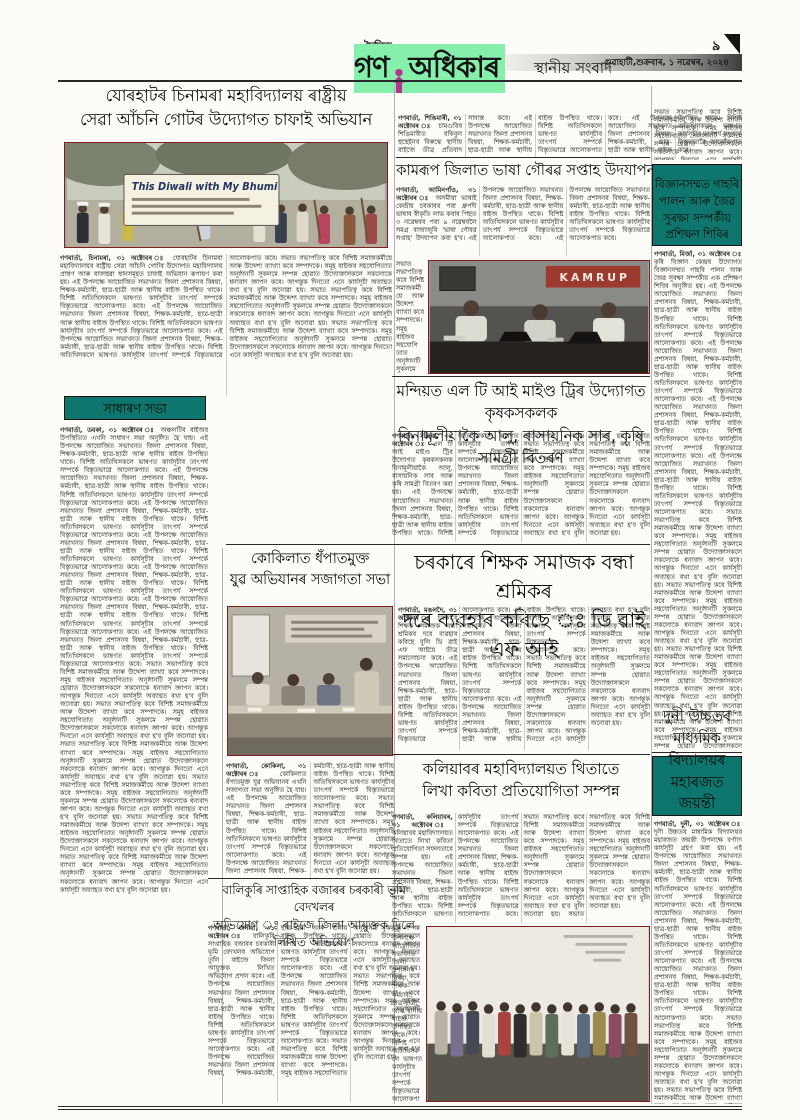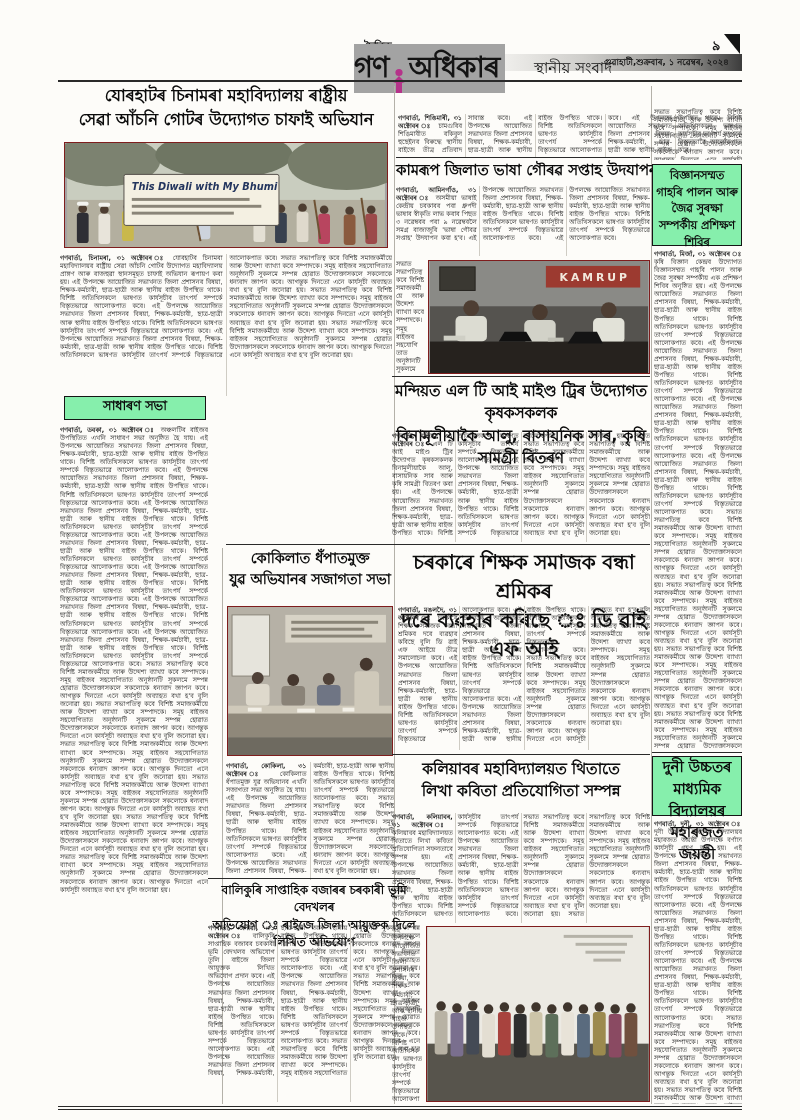--- a/index.html
+++ b/index.html
@@ -1,49 +1,49 @@
 <!DOCTYPE html>
 <html><head>
 <meta charset="utf-8">
 <style>
   *{margin:0;padding:0;box-sizing:border-box}
   html,body{width:800px;height:1120px}
   body{background:#fdfcf9;font-family:"DejaVu Sans",sans-serif;color:#141414;position:relative;overflow:hidden}
   .abs{position:absolute}
-  .hl{font-weight:700;text-align:center;color:#0b0b0b;white-space:pre-line;line-height:1.45;letter-spacing:-0.2px}
+  .hl{font-weight:400;text-align:center;color:#0b0b0b;white-space:pre-line;line-height:1.45;letter-spacing:-0.2px}
   .body-txt{font-size:6.4px;line-height:1.26;text-align:justify;overflow:hidden;color:#202020;word-break:break-word}
   .dl{font-weight:700}
   .cols2{column-count:2;column-gap:7px;column-rule:1px solid #cfccc4}
   .cols3{column-count:3;column-gap:6px;column-rule:1px solid #cfccc4}
   .cols4{column-count:4;column-gap:5px;column-rule:1px solid #cfccc4}
   .cols5{column-count:5;column-gap:6px;column-rule:1px solid #cfccc4}
   .vrule{position:absolute;width:1px;background:#b4b1a9}
   .hrule{position:absolute;height:1px;background:#2a2a2a}
   .photo{border:1px solid #7f1d1d;overflow:hidden;background:#a3a3a3}
   .photo svg{display:block;width:100%;height:100%}
-  .boxhead{border:1.5px solid #151515;display:flex;align-items:flex-start;justify-content:center;background:#86efac}
+  .boxhead{border:1.5px solid #151515;display:flex;align-items:flex-end;justify-content:center;background:#0f766e}
   .leftbar{background:linear-gradient(90deg,#161616 0%,#161616 72%,#9a9a9a 100%);color:#fff;
            font-size:8.5px;font-weight:700;display:flex;align-items:center;padding-left:10px}
   .rightbar{background:linear-gradient(90deg,#f2f1ee 0%,#cfcecb 35%,#8e8d8a 78%,#3c3c3c 100%);
             color:#151515;font-size:8.5px;font-weight:700;display:flex;align-items:center;padding-left:14px}
   .masthead-small{font-size:11px;font-weight:700}
   .masthead-main{font-size:29px;font-weight:700;letter-spacing:-1px;display:flex;align-items:flex-end;gap:2px}
   .section-label{font-size:15px;font-weight:400}
   .pagenum{font-size:13px;font-weight:700}
   .corner-tri{width:0;height:0;border-top:20px solid #141414;border-left:16px solid transparent}
 </style>
 </head>
 <body>
 
 <header class="abs" style="left:58px;top:38px;width:684px;height:42px">
   <div class="abs masthead-small" style="left:306px;top:0px">দৈনিক</div>
   <div class="abs rightbar" style="left:440px;top:16px;width:244px;height:17px">
     <span style="margin-left:92px">গুৱাহাটী,শুক্ৰবাৰ, ১ নৱেম্বৰ, ২০২৪</span>
   </div>
-  <div class="abs masthead-main" style="left:296px;top:6px;background:#a3a3a3;padding-right:6px">
+  <div class="abs masthead-main" style="left:296px;top:6px;background:#86efac;padding-right:6px">
     <span>গণ</span>
     <span style="display:inline-block;width:16px;height:26px">
       <svg viewBox="0 0 16 26">
           <circle cx="8" cy="4.5" r="3.6" fill="#b5338a"></circle>
           <path d="M8 8 L2 14 L5 15 L5 25 L11 25 L11 15 L14 14 Z" fill="#b5338a"></path>
         </svg>
     </span>
     <span>অধিকাৰ</span>
   </div>
   <div class="abs section-label" style="left:476px;top:18px">স্থানীয় সংবাদ</div>

